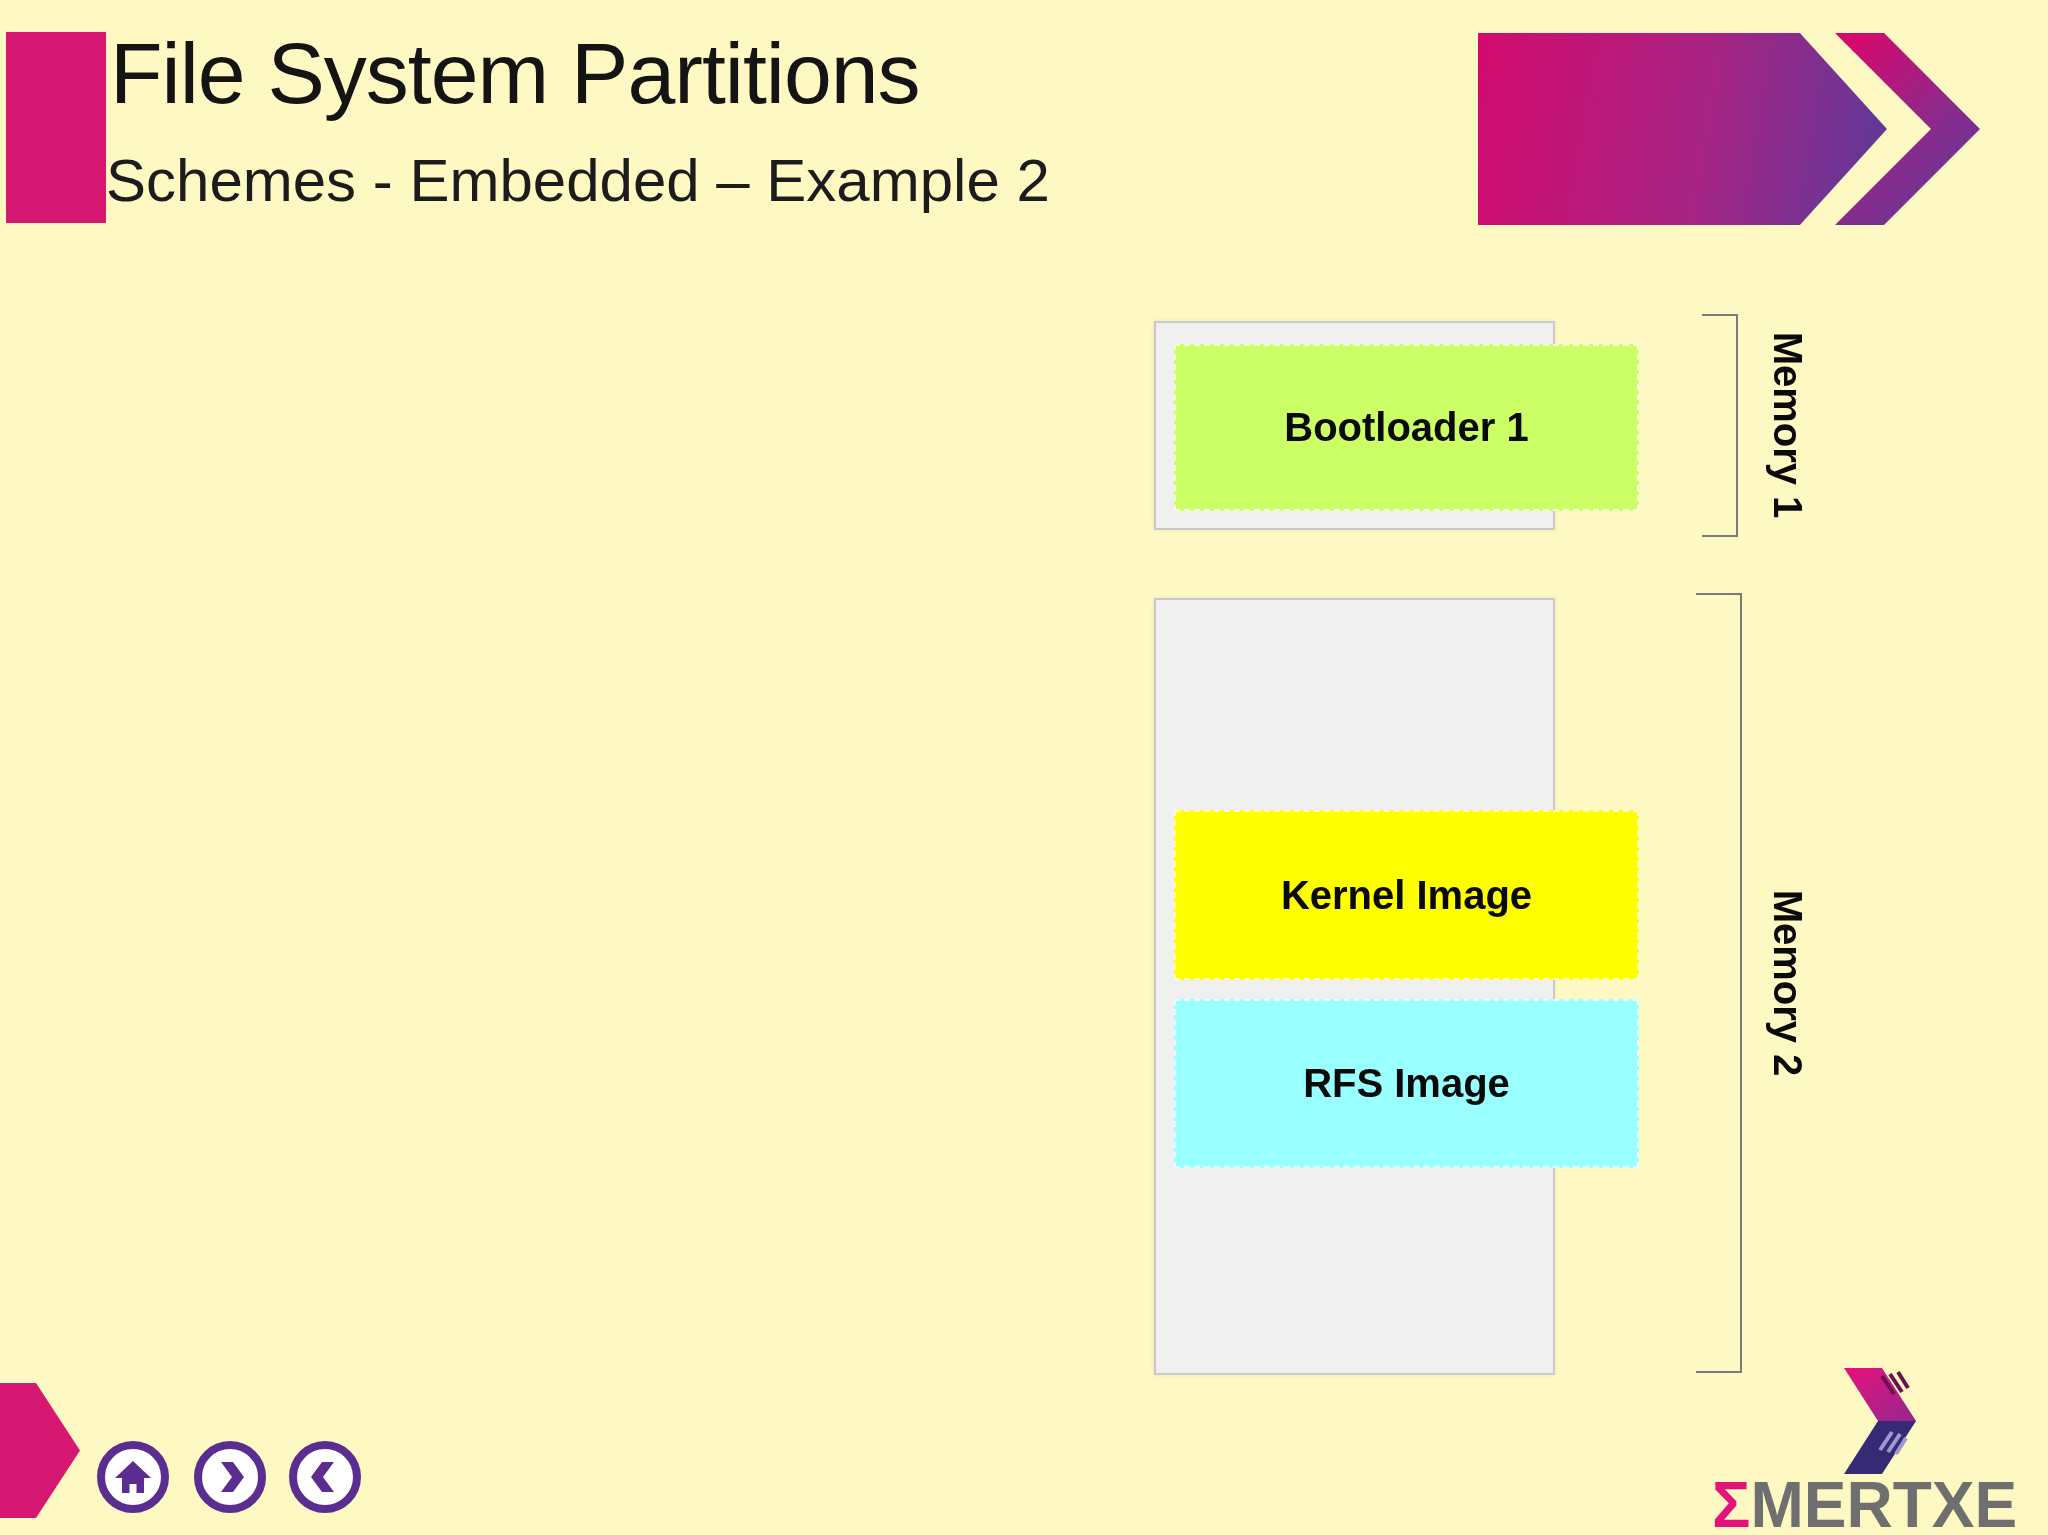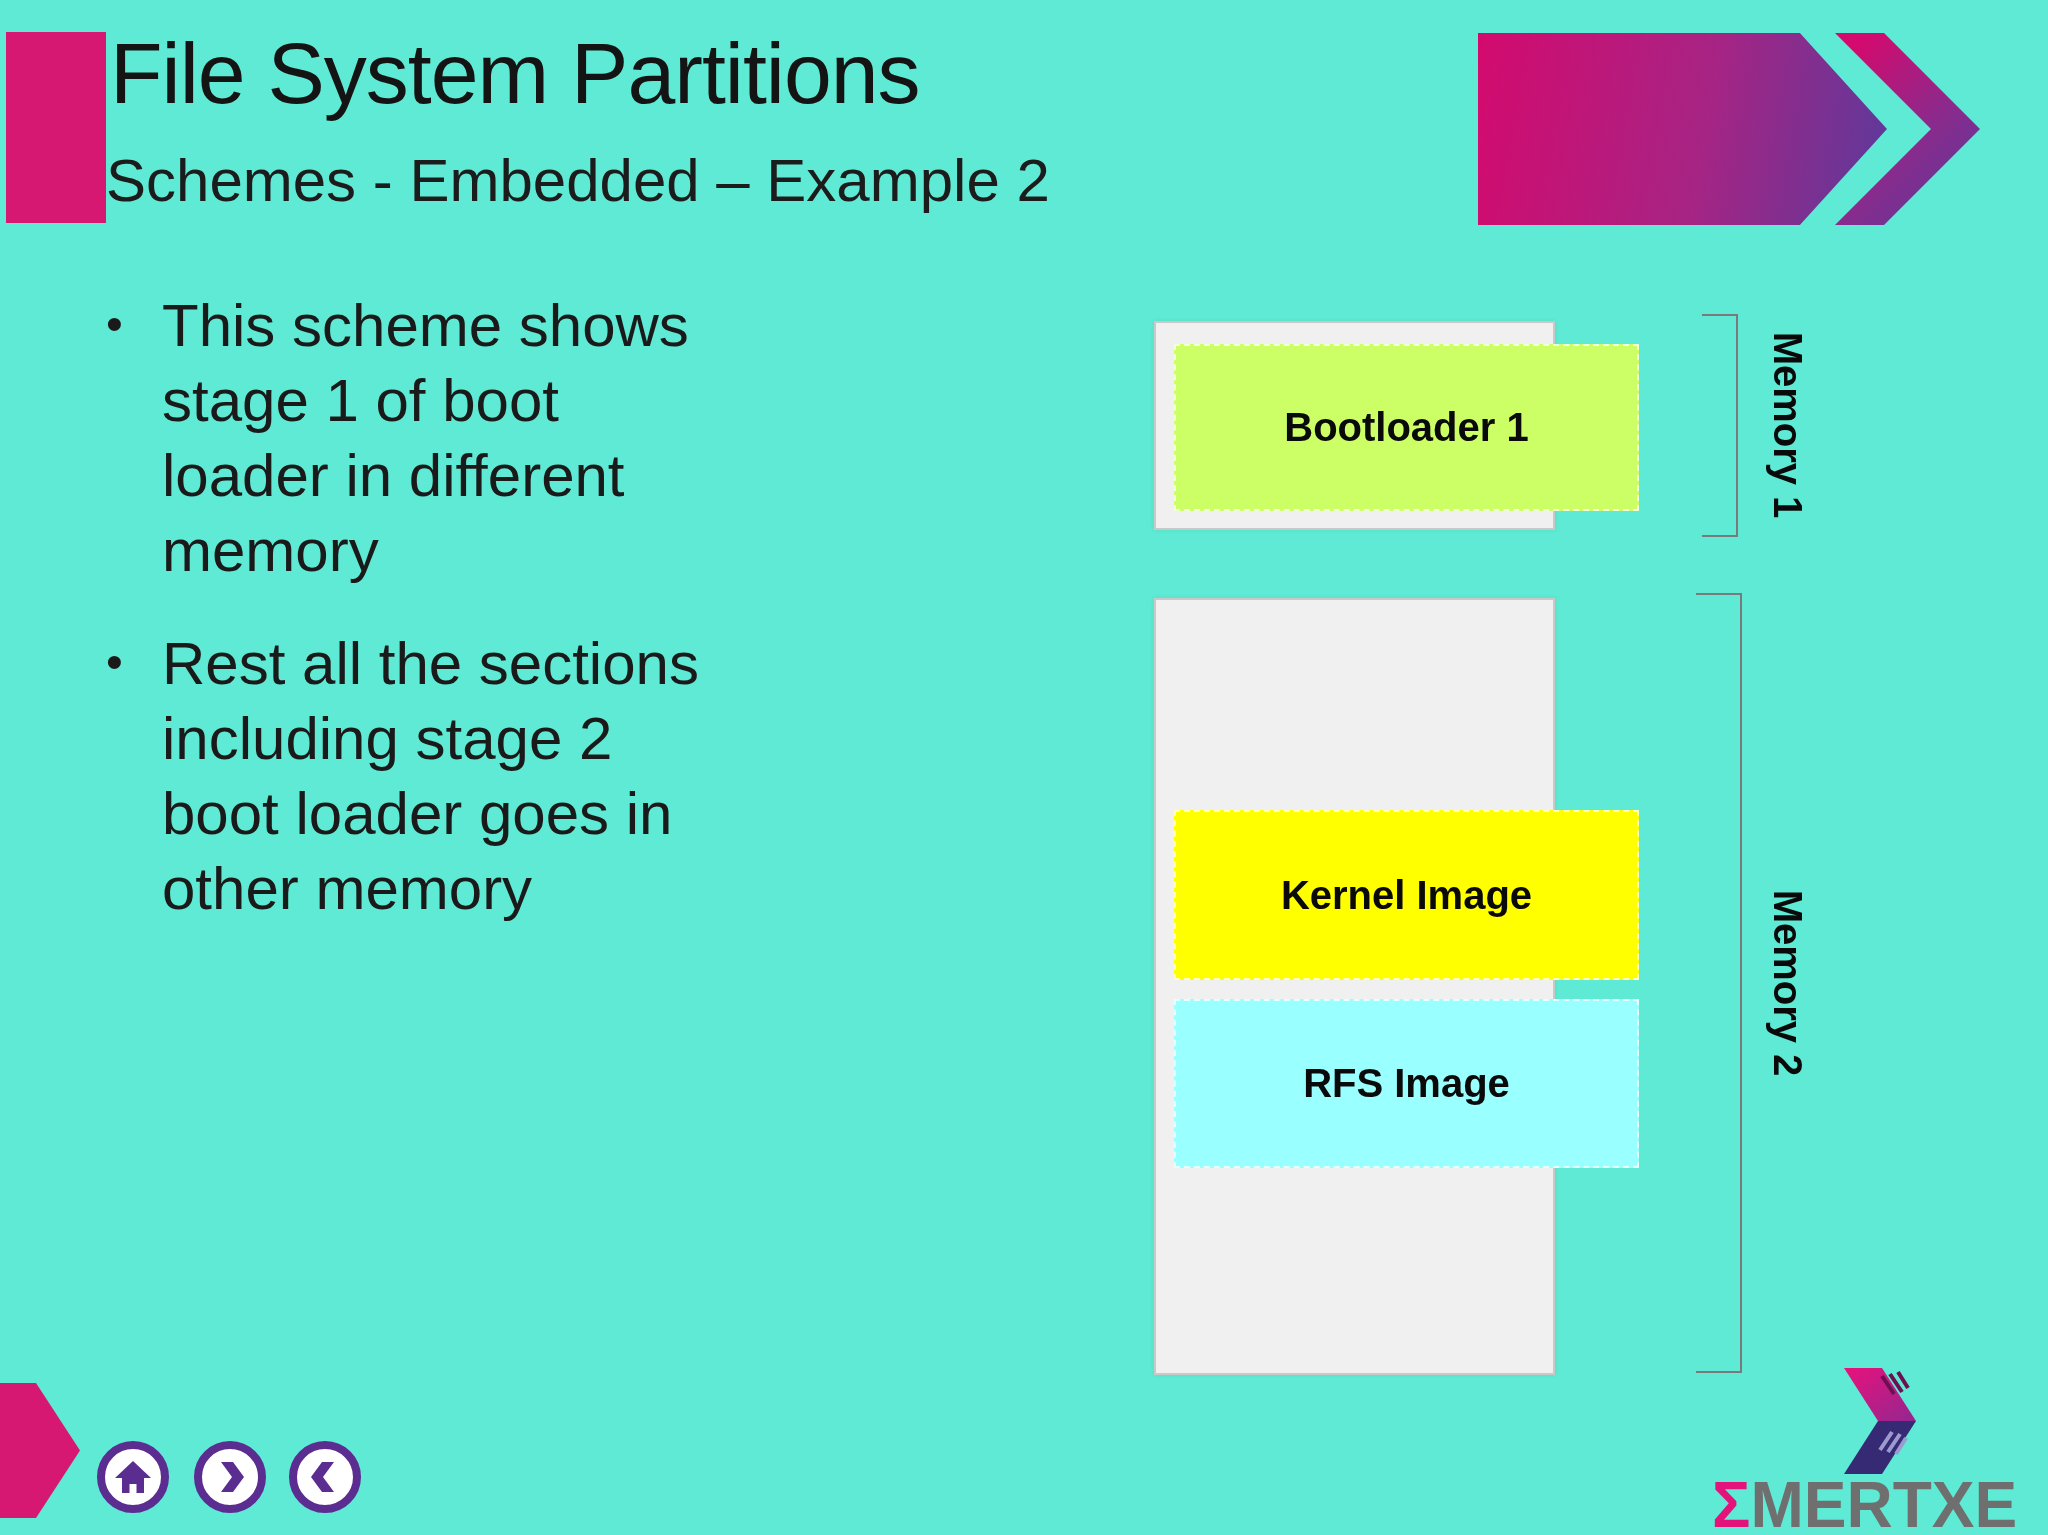--- a/index.html
+++ b/index.html
@@ -1,19 +1,19 @@
 <!DOCTYPE html>
 <html><head>
 <meta charset="utf-8">
 <style>
   html,body{margin:0;padding:0;background:#e8e8e8;}
   .slide{
     position:relative;
     width:2048px;height:1535px;
-    background:#5eead4;
+    background:#fef9c3;
     overflow:hidden;
     font-family:"Liberation Sans", sans-serif;
     color:#1a1a1a;
   }
   
   .accent-bar{
     position:absolute;left:6px;top:32px;width:100px;height:191px;
     background:#d61872;
   }
   .title{
@@ -114,24 +114,20 @@
 <body>
 
 <div class="slide">
 
   <div class="accent-bar"></div>
   <div class="title">File System Partitions</div>
   <div class="subtitle">Schemes - Embedded – Example 2</div>
   <div class="banner-arrow"></div>
   <div class="banner-chevron"></div>
 
-  <ul class="bullets">
-    <li>This scheme shows stage 1 of boot loader in different memory</li>
-    <li>Rest all the sections including stage 2 boot loader goes in other memory</li>
-  </ul>
 
   <div class="mem-group mem1">
     <div class="partition p-bl1" style="background: rgb(204, 255, 102);">Bootloader 1</div>
   </div>
   <div class="bracket bracket1"></div>
   <div class="mem-label mem-label1">Memory 1</div>
 
   <div class="mem-group mem2">
     <div class="partition p-kern" style="background: rgb(255, 255, 0);">Kernel Image</div>
     <div class="partition p-rfs" style="background: rgb(153, 255, 255);">RFS Image</div>

